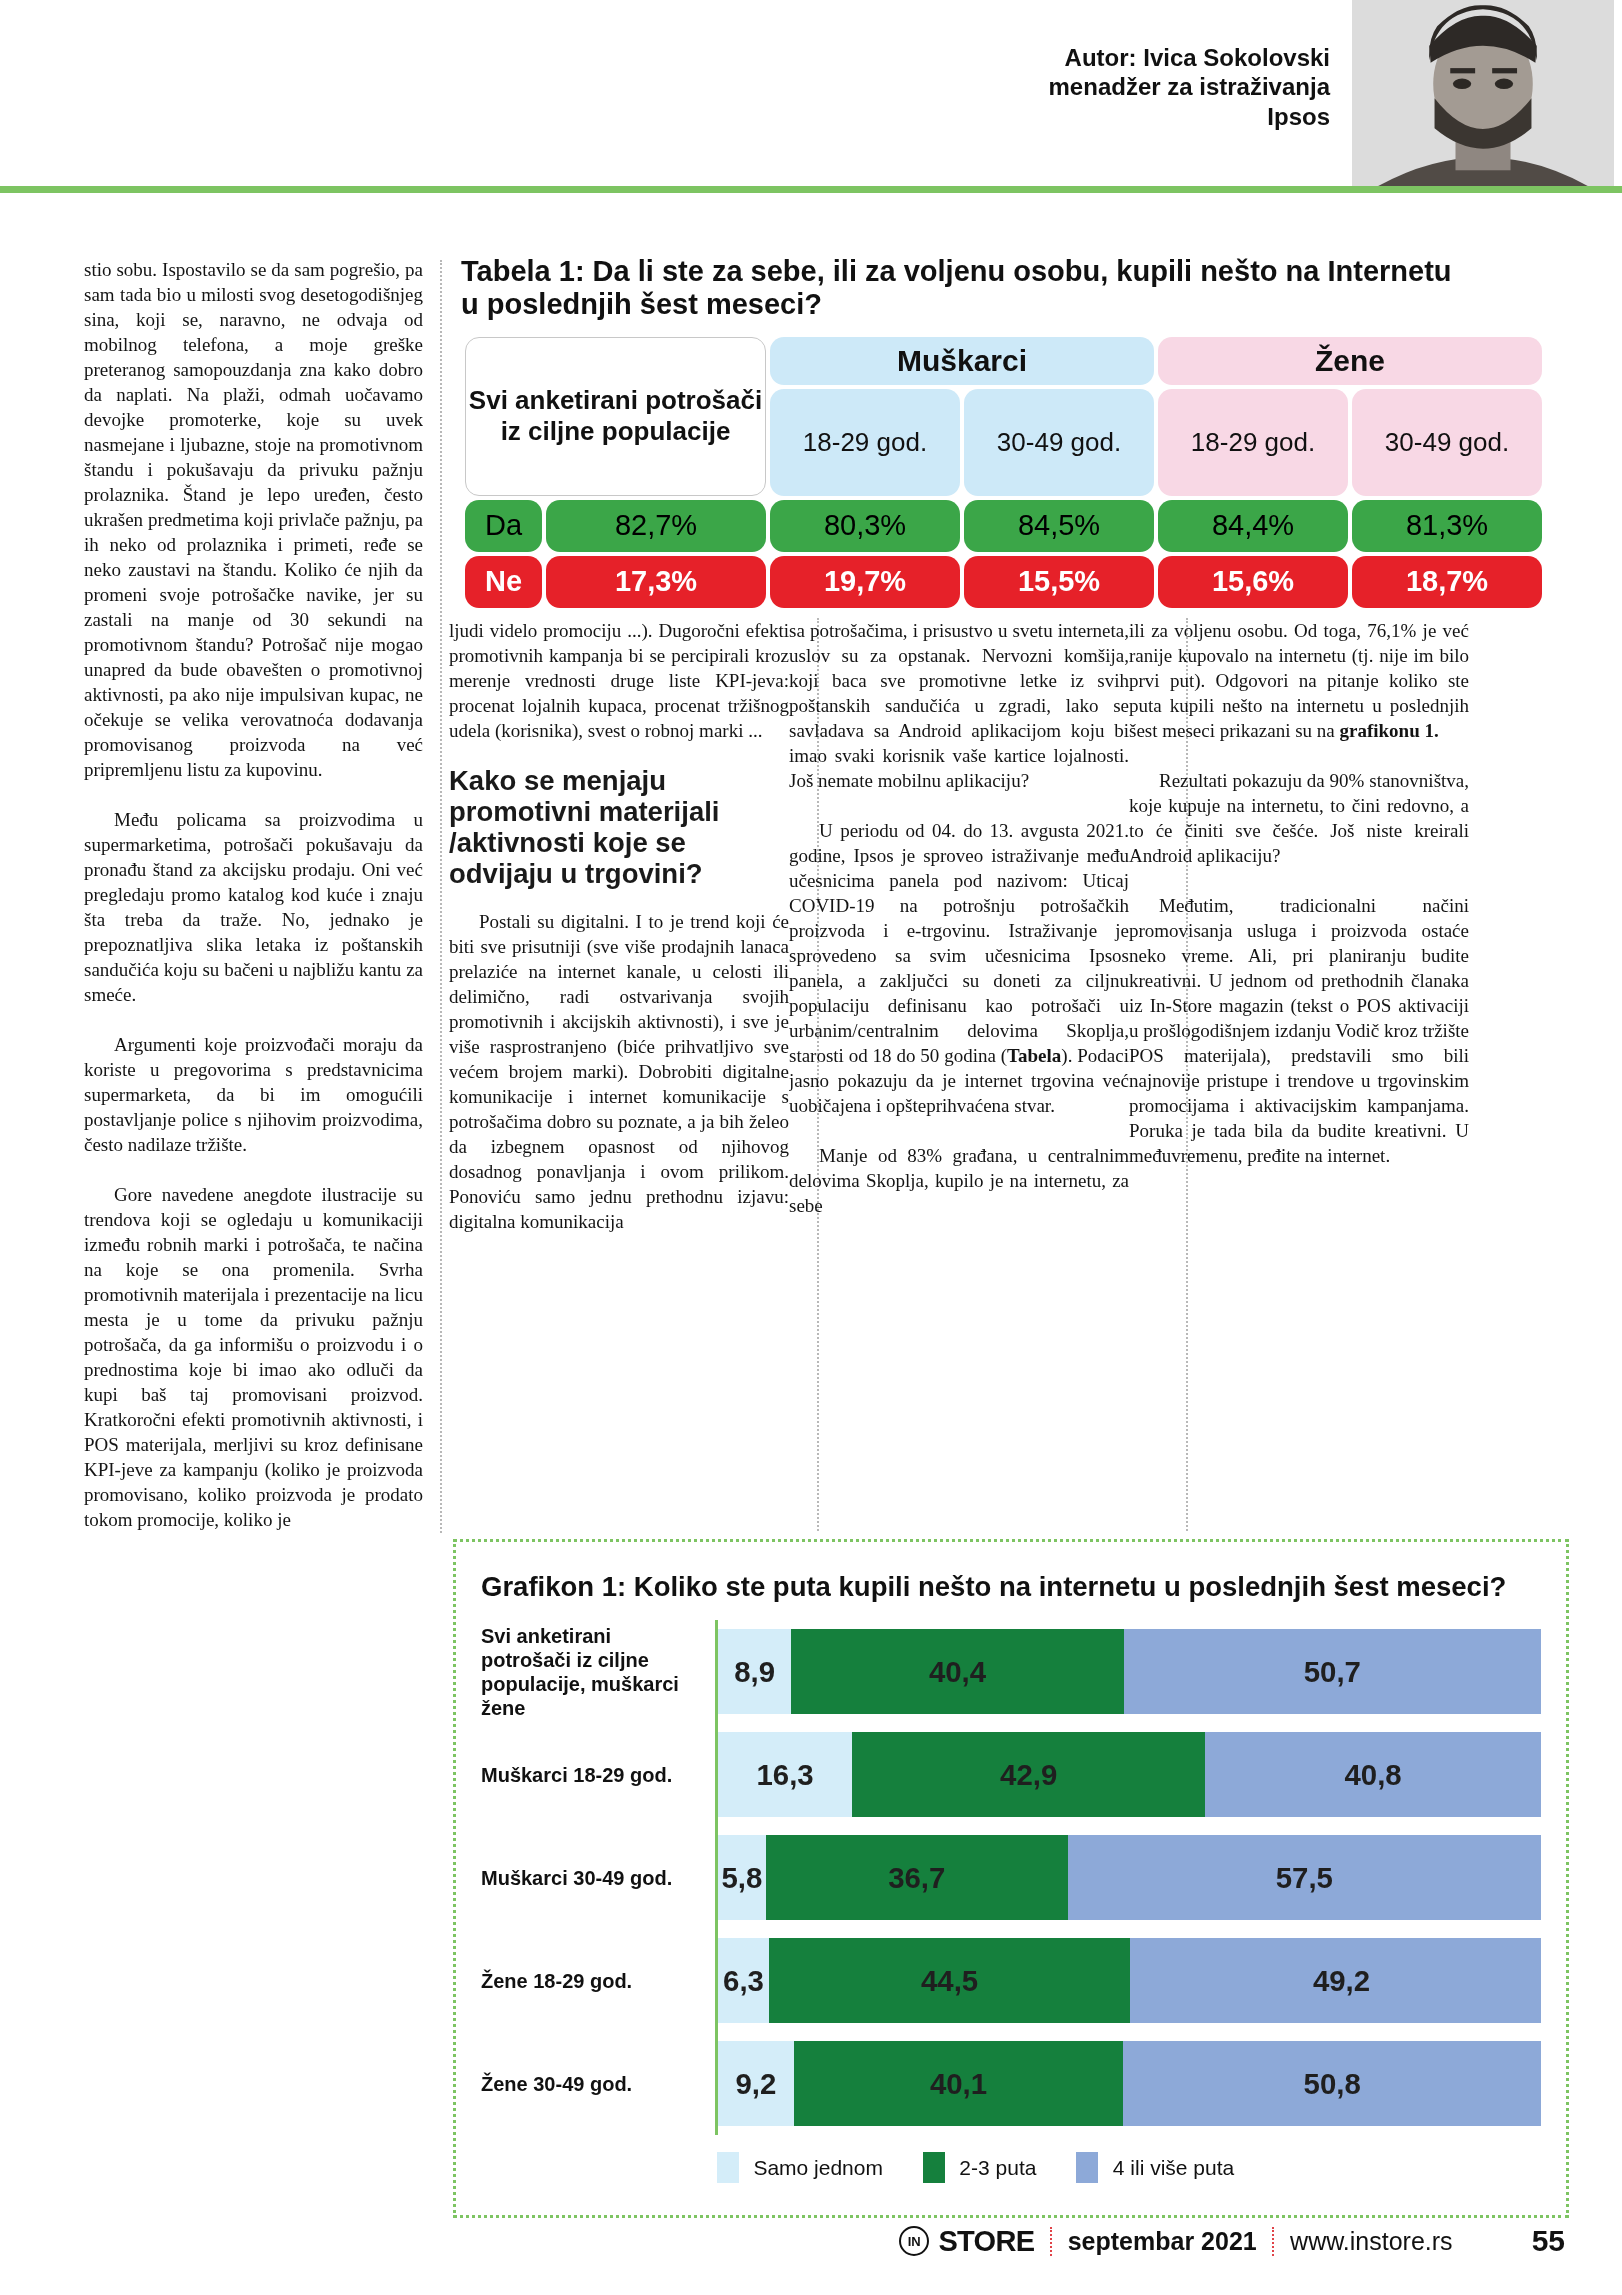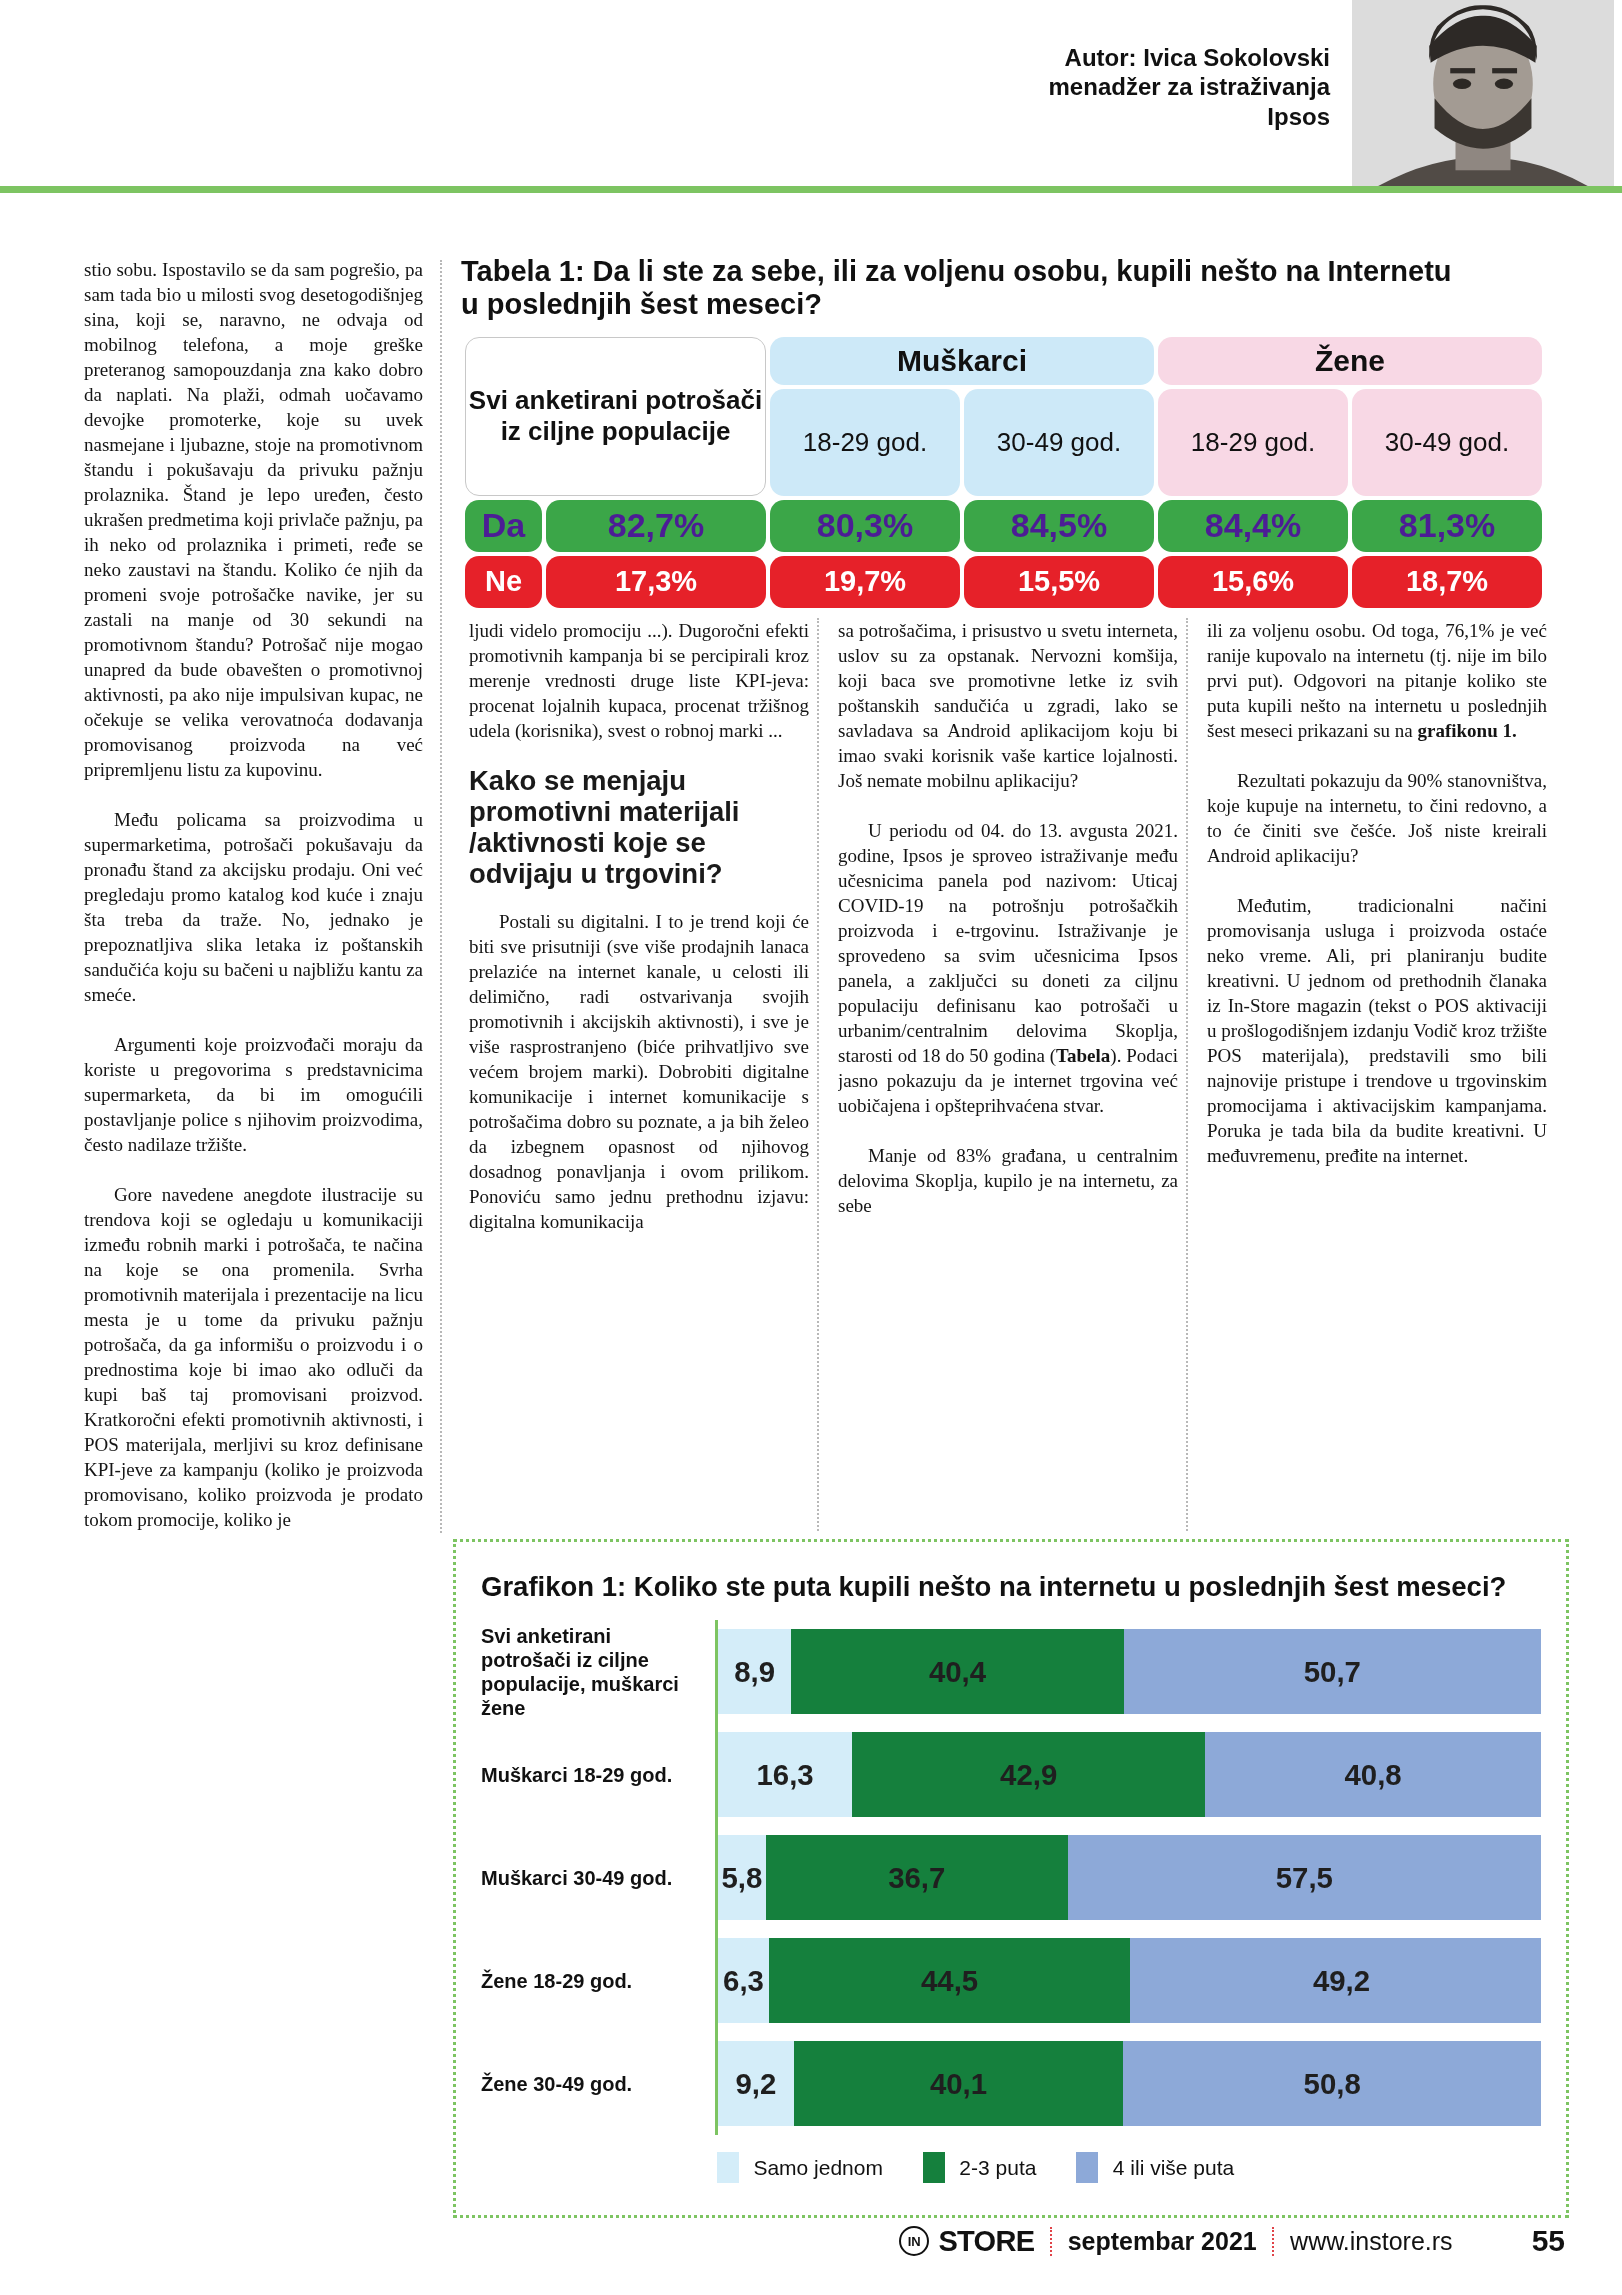--- a/index.html
+++ b/index.html
@@ -29,25 +29,25 @@
   .table-block{position:absolute;left:461px;top:255px;width:1106px;}
   .table-title{font-family:"Liberation Sans", sans-serif;font-weight:700;font-size:29px;line-height:33px;
     color:#111;max-width:995px;margin:0 0 11.8px 0;}
   table.t1{border-collapse:separate;border-spacing:4.6px;width:1080px;table-layout:fixed;}
   table.t1 td{text-align:center;vertical-align:middle;font-family:"Liberation Sans", sans-serif;border-radius:14px;}
   .c-lab{width:77px;} .c-svi{width:220px;} .c-age{width:190px;}
   .cell-white{background:#fff;border:0.7px solid #c8c8c8;font-weight:700;font-size:26px;line-height:31px;color:#111;}
   .cell-blue{background:#CDE9F8;} .cell-pink{background:#F8D8E5;}
   .cell-group{font-weight:700;font-size:30px;color:#111;height:46px;}
   .cell-age{font-weight:400;font-size:26px;color:#111;height:105px;}
-  .row-yes td{background:#3BA648;color:#4c1d95;font-weight:700;font-size:34px;height:50px;}
+  .row-yes td{background:#3BA648;color:#000000;font-weight:400;font-size:29px;height:50px;}
   .row-no  td{background:#E62129;color:#fff;font-weight:700;font-size:29px;height:50px;}
 
   
-  .mid-text{position:absolute;left:469px;top:618px;width:1106px;height:913px;display:flex;gap:29px;overflow:hidden;}
+  .mid-text{position:absolute;left:449px;top:618px;width:1106px;height:913px;display:flex;overflow:hidden;}
   .mid-col{width:340px;height:913px;overflow:hidden;}
   .mid-heading{font-family:"Liberation Sans", sans-serif;font-weight:700;font-size:27.5px;line-height:31px;
     color:#1a1a1a;margin:22px 0 19.6px 0;text-align:left;}
 
   
   .chart-box{position:absolute;left:453px;top:1539px;width:1116px;height:679px;box-sizing:border-box;
     border:3.9px dotted #7DC462;padding:19.6px 25px;background:#fff;}
   .chart-title{font-family:"Liberation Sans", sans-serif;font-weight:700;font-size:27.5px;line-height:31px;
     color:#111;margin:9.2px 0 18.3px 0;}
   .chart-body{display:grid;grid-template-columns:234px 1fr;}

